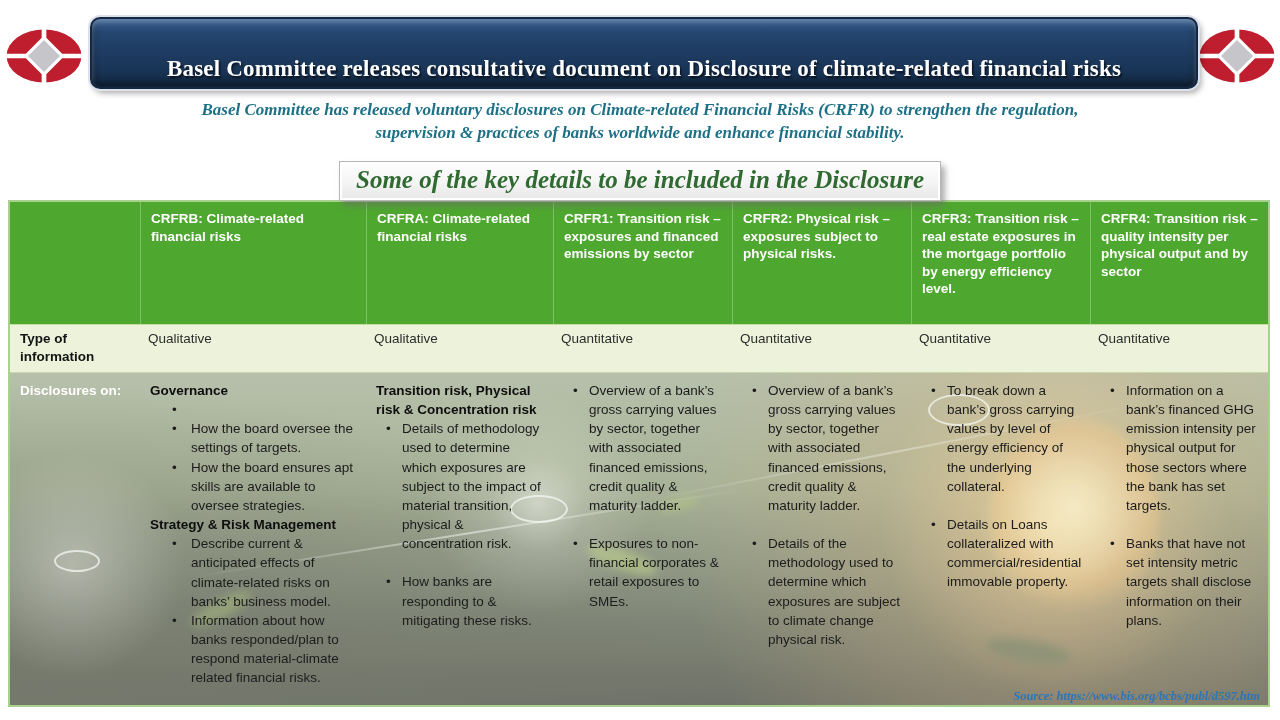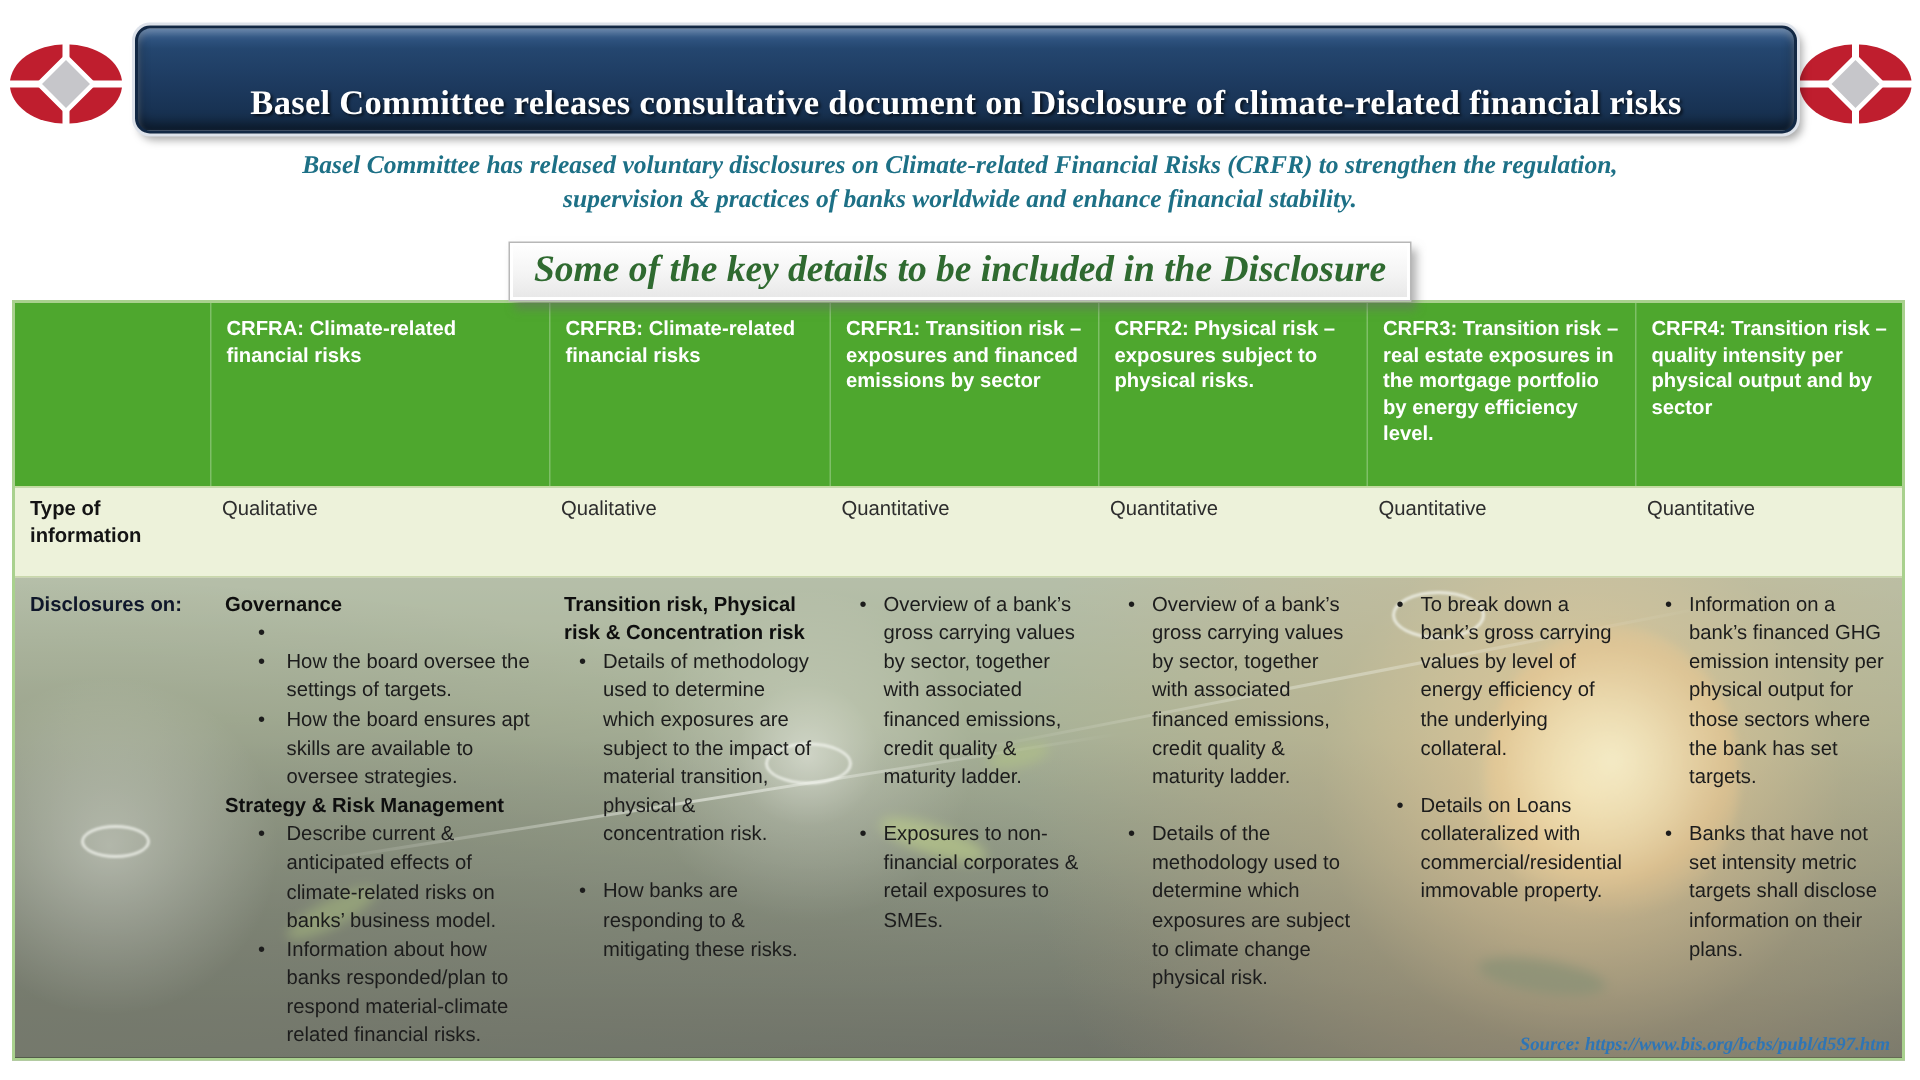--- a/index.html
+++ b/index.html
@@ -81,26 +81,26 @@
     filter:blur(3px); }
 
   .grid-rows { position:relative; z-index:1; height:100%; display:flex; flex-direction:column; }
   .row { display:grid; grid-template-columns:130px 226px 187px 179px 179px 179px 178px; }
   .row-header { height:123px; background:#4ea72e; border-bottom:1px solid #c5dca0; }
   .row-header .th {
     padding:8px 10px 0; color:#ffffff; font-weight:bold; font-size:13.5px; line-height:1.3;
     border-left:1px solid rgba(255,255,255,.28);
   }
   .row-header .th:first-child { border-left:none; }
-  .row-type { height:60px; background:#edf2da; border-bottom:1px solid #c9d8ab; }
+  .row-type { height:48px; background:#edf2da; border-bottom:1px solid #c9d8ab; }
   .row-type .td { padding:5px 8px 0; font-size:13.5px; line-height:1.3; color:#2d2d2d; }
   .row-type .td.label { font-weight:bold; color:#141414; padding-left:10px; }
   .row-disc { flex:1; background:rgba(233,238,224,.45); }
   .row-disc .td { padding:8px 10px 0 10px; font-size:13.5px; line-height:1.42; color:#1c1c1c; }
-  .row-disc .td.label { font-weight:bold; color:#0f172a; }
+  .row-disc .td.label { font-weight:bold; color:#ffffff; }
   .blk-heading { font-weight:bold; color:#0e0e0e; }
   .bullet-item { display:flex; margin-left:10px; }
   .bullet-item .dot { width:16px; flex:none; }
   .bullet-item .btext { flex:1; }
   .cell-0 .bullet-item { margin-left:22px; }
   .cell-0 .bullet-item .dot { width:19px; }
   .bullet-item.gap { margin-top:19px; }
 
   .source {
     position:absolute; right:8px; bottom:1px; z-index:4;
@@ -151,22 +151,22 @@
       <div class="streak streak2"></div>
       <div class="leaf leaf1"></div>
       <div class="leaf leaf2"></div>
       <div class="leaf leaf3"></div>
       <div class="leaf leaf4"></div>
       <div class="bulb-glow"></div>
     </div>
     <div class="grid-rows">
       <div class="row row-header" id="header-row">
           <div class="th"></div>
+          <div class="th">CRFRB: Climate-related financial risks</div>
           <div class="th">CRFRA: Climate-related financial risks</div>
-          <div class="th">CRFRB: Climate-related financial risks</div>
           <div class="th">CRFR1: Transition risk – exposures and financed emissions by sector</div>
           <div class="th">CRFR2: Physical risk – exposures subject to physical risks.</div>
           <div class="th">CRFR3: Transition risk – real estate exposures in the mortgage portfolio by energy efficiency level.</div>
           <div class="th">CRFR4: Transition risk – quality intensity per physical output and by sector</div>
         </div>
       <div class="row row-type" id="type-row">
           <div class="td label">Type of information</div>
           <div class="td">Qualitative</div>
           <div class="td">Qualitative</div>
           <div class="td">Quantitative</div>

